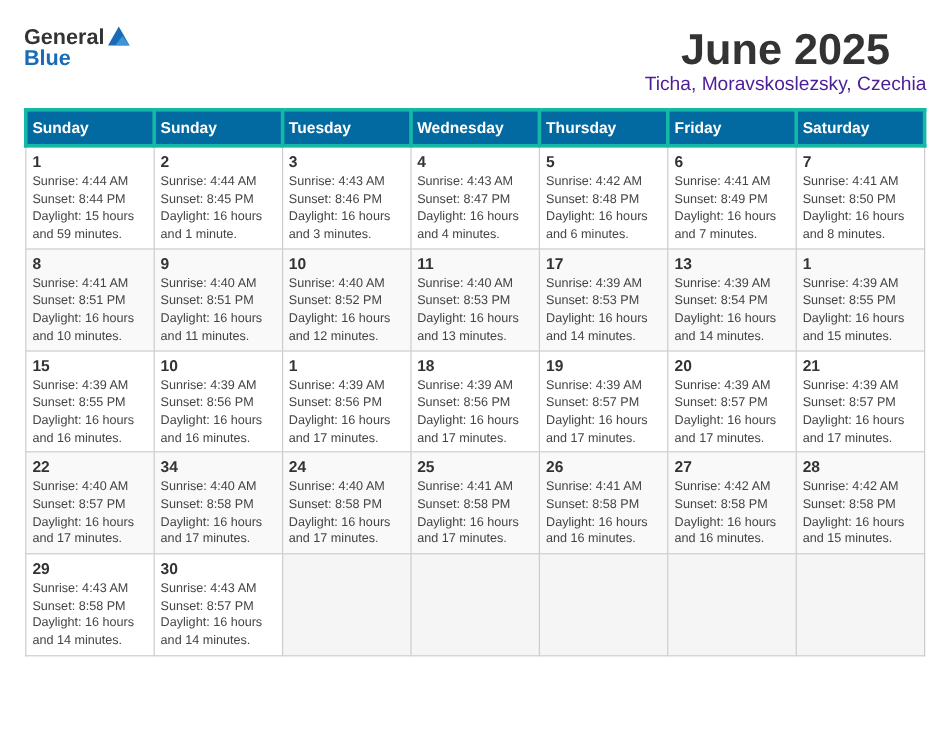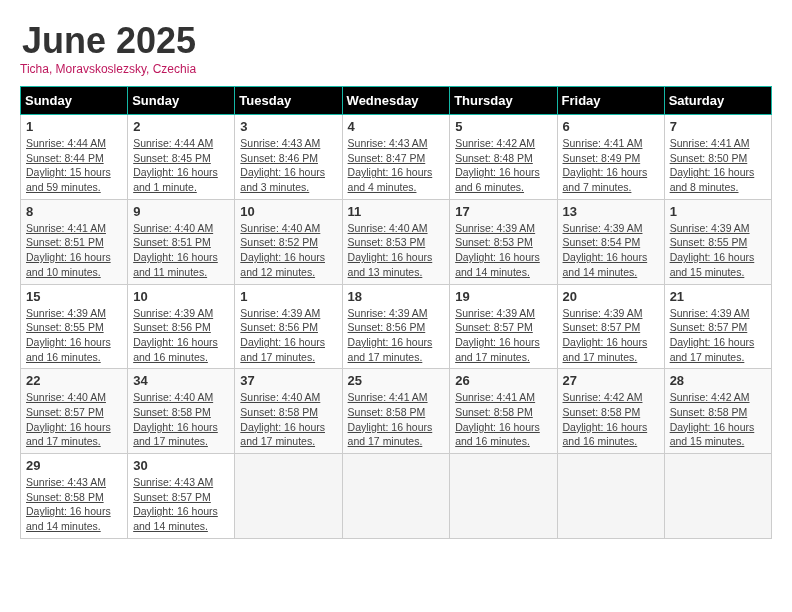--- a/index.html
+++ b/index.html
@@ -10,44 +10,44 @@
       min-height: 612px;
       padding: 20px;
     }
     .header {
       display: flex;
       justify-content: space-between;
       align-items: flex-start;
       margin-bottom: 10px;
     }
     .title-block {
-      text-align: right;
+      text-align: center;
     }
     .month-title {
       font-size: 36px;
       font-weight: bold;
       color: #333;
     }
     .location-title {
-      font-size: 12px;
-      color: #be185d;
+      font-size: 16px;
+      color: #4c1d95;
     }
     .calendar-table {
       width: 100%;
       border-collapse: collapse;
       font-size: 11px;
     }
     .calendar-table th {
-      background-color: #000000;
+      background-color: #0369a1;
       color: #fff;
       padding: 6px 4px;
       text-align: left;
       font-size: 13px;
       font-weight: bold;
-      border: 1px solid #14b8a6;
+      border: 3px solid #14b8a6;
     }
     .calendar-table td {
       vertical-align: top;
       padding: 4px 5px;
       border: 1px solid #ccc;
       width: 108px;
       min-height: 80px;
       background: #fff;
     }
     .calendar-table tr:nth-child(even) td {
@@ -57,39 +57,48 @@
       font-size: 13px;
       font-weight: bold;
       color: #333;
       display: block;
       margin-bottom: 2px;
     }
     .day-info {
       font-size: 10.5px;
       color: #444;
       line-height: 1.4;
-      text-decoration: underline;
     }
     .empty-cell {
       background: #f5f5f5 !important;
     }
     .logo-wrapper {
       display: flex;
       flex-direction: column;
       align-items: flex-start;
     }
     .logo-line1 {
       display: flex;
       align-items: center;
     }
   </style>
 </head>
 <body>
 
 <div class="header">
+  <div class="logo-wrapper">
+    <div class="logo-line1">
+      <span style="font-size:18px;font-weight:bold;color:#333;">General</span>
+      <svg width="22" height="22" viewBox="0 0 22 22" style="margin:0 1px;">
+        <polygon points="11,2 20,18 2,18" fill="#1a6bb5"></polygon>
+        <polygon points="14,10 20,18 8,18" fill="#4da6e8" opacity="0.7"></polygon>
+      </svg>
+    </div>
+    <span style="font-size:18px;font-weight:bold;color:#1a6bb5;margin-top:-4px;">Blue</span>
+  </div>
   <div class="title-block">
     <div class="month-title">June 2025</div>
     <div class="location-title">Ticha, Moravskoslezsky, Czechia</div>
   </div>
 </div>
 
 <table class="calendar-table">
   <thead>
     <tr>
     <th>Sunday</th>
@@ -194,21 +203,21 @@
       </tr>
       <tr>
         <td><span class="day-number">22</span><span class="day-info" style="white-space: pre-line;">Sunrise: 4:40 AM
 Sunset: 8:57 PM
 Daylight: 16 hours
 and 17 minutes.</span></td>
         <td><span class="day-number">34</span><span class="day-info" style="white-space: pre-line;">Sunrise: 4:40 AM
 Sunset: 8:58 PM
 Daylight: 16 hours
 and 17 minutes.</span></td>
-        <td><span class="day-number">37</span><span class="day-info" style="white-space: pre-line;">Sunrise: 4:40 AM
+        <td><span class="day-number">24</span><span class="day-info" style="white-space: pre-line;">Sunrise: 4:40 AM
 Sunset: 8:58 PM
 Daylight: 16 hours
 and 17 minutes.</span></td>
         <td><span class="day-number">25</span><span class="day-info" style="white-space: pre-line;">Sunrise: 4:41 AM
 Sunset: 8:58 PM
 Daylight: 16 hours
 and 17 minutes.</span></td>
         <td><span class="day-number">26</span><span class="day-info" style="white-space: pre-line;">Sunrise: 4:41 AM
 Sunset: 8:58 PM
 Daylight: 16 hours

